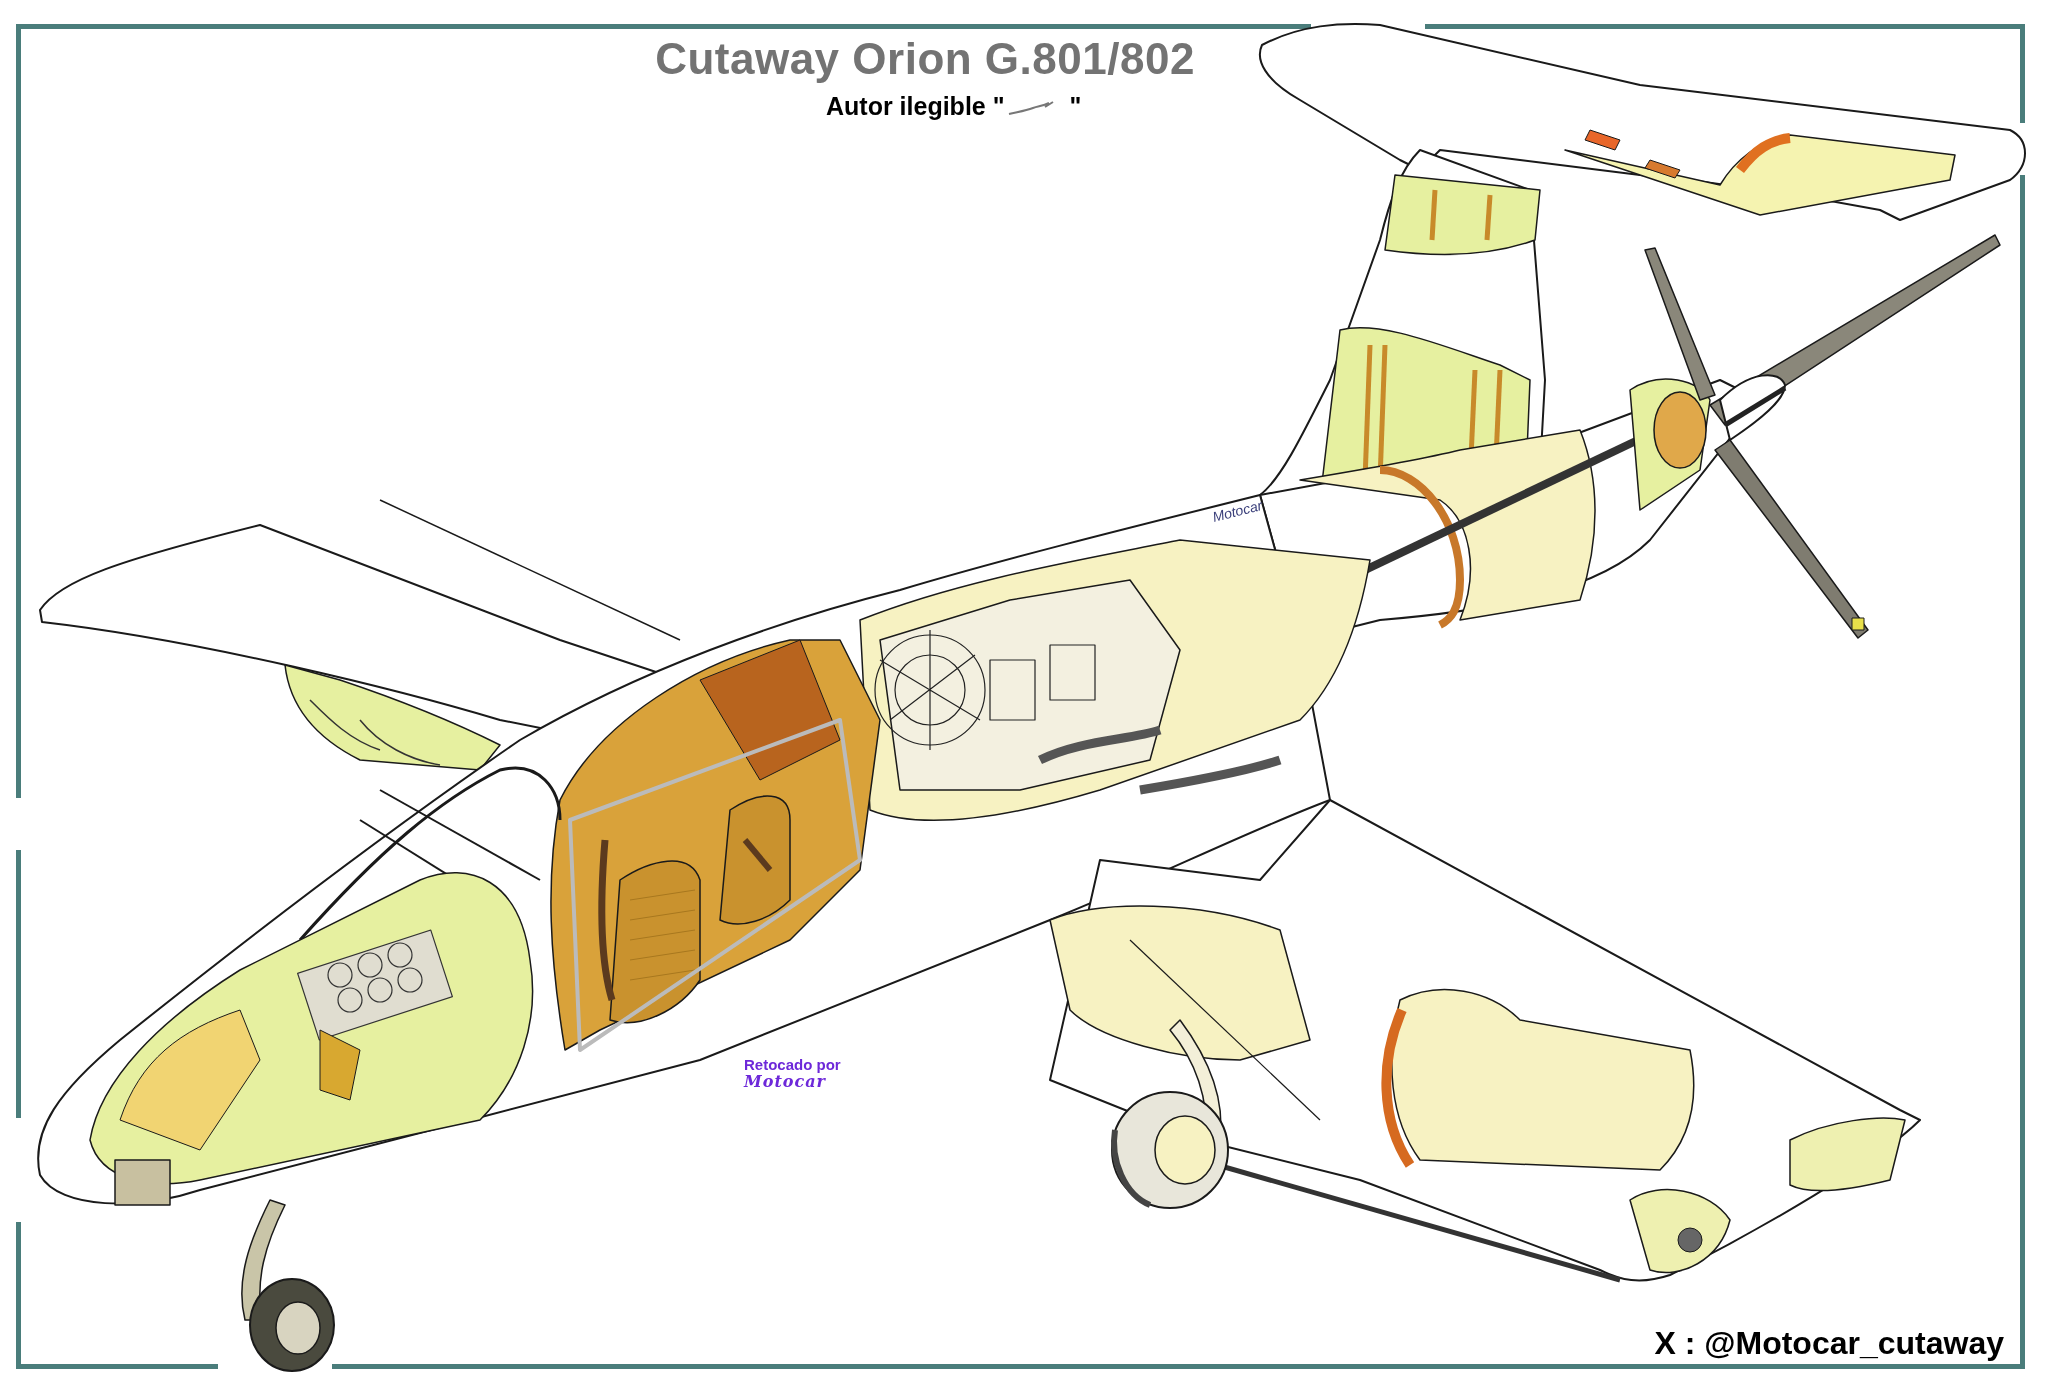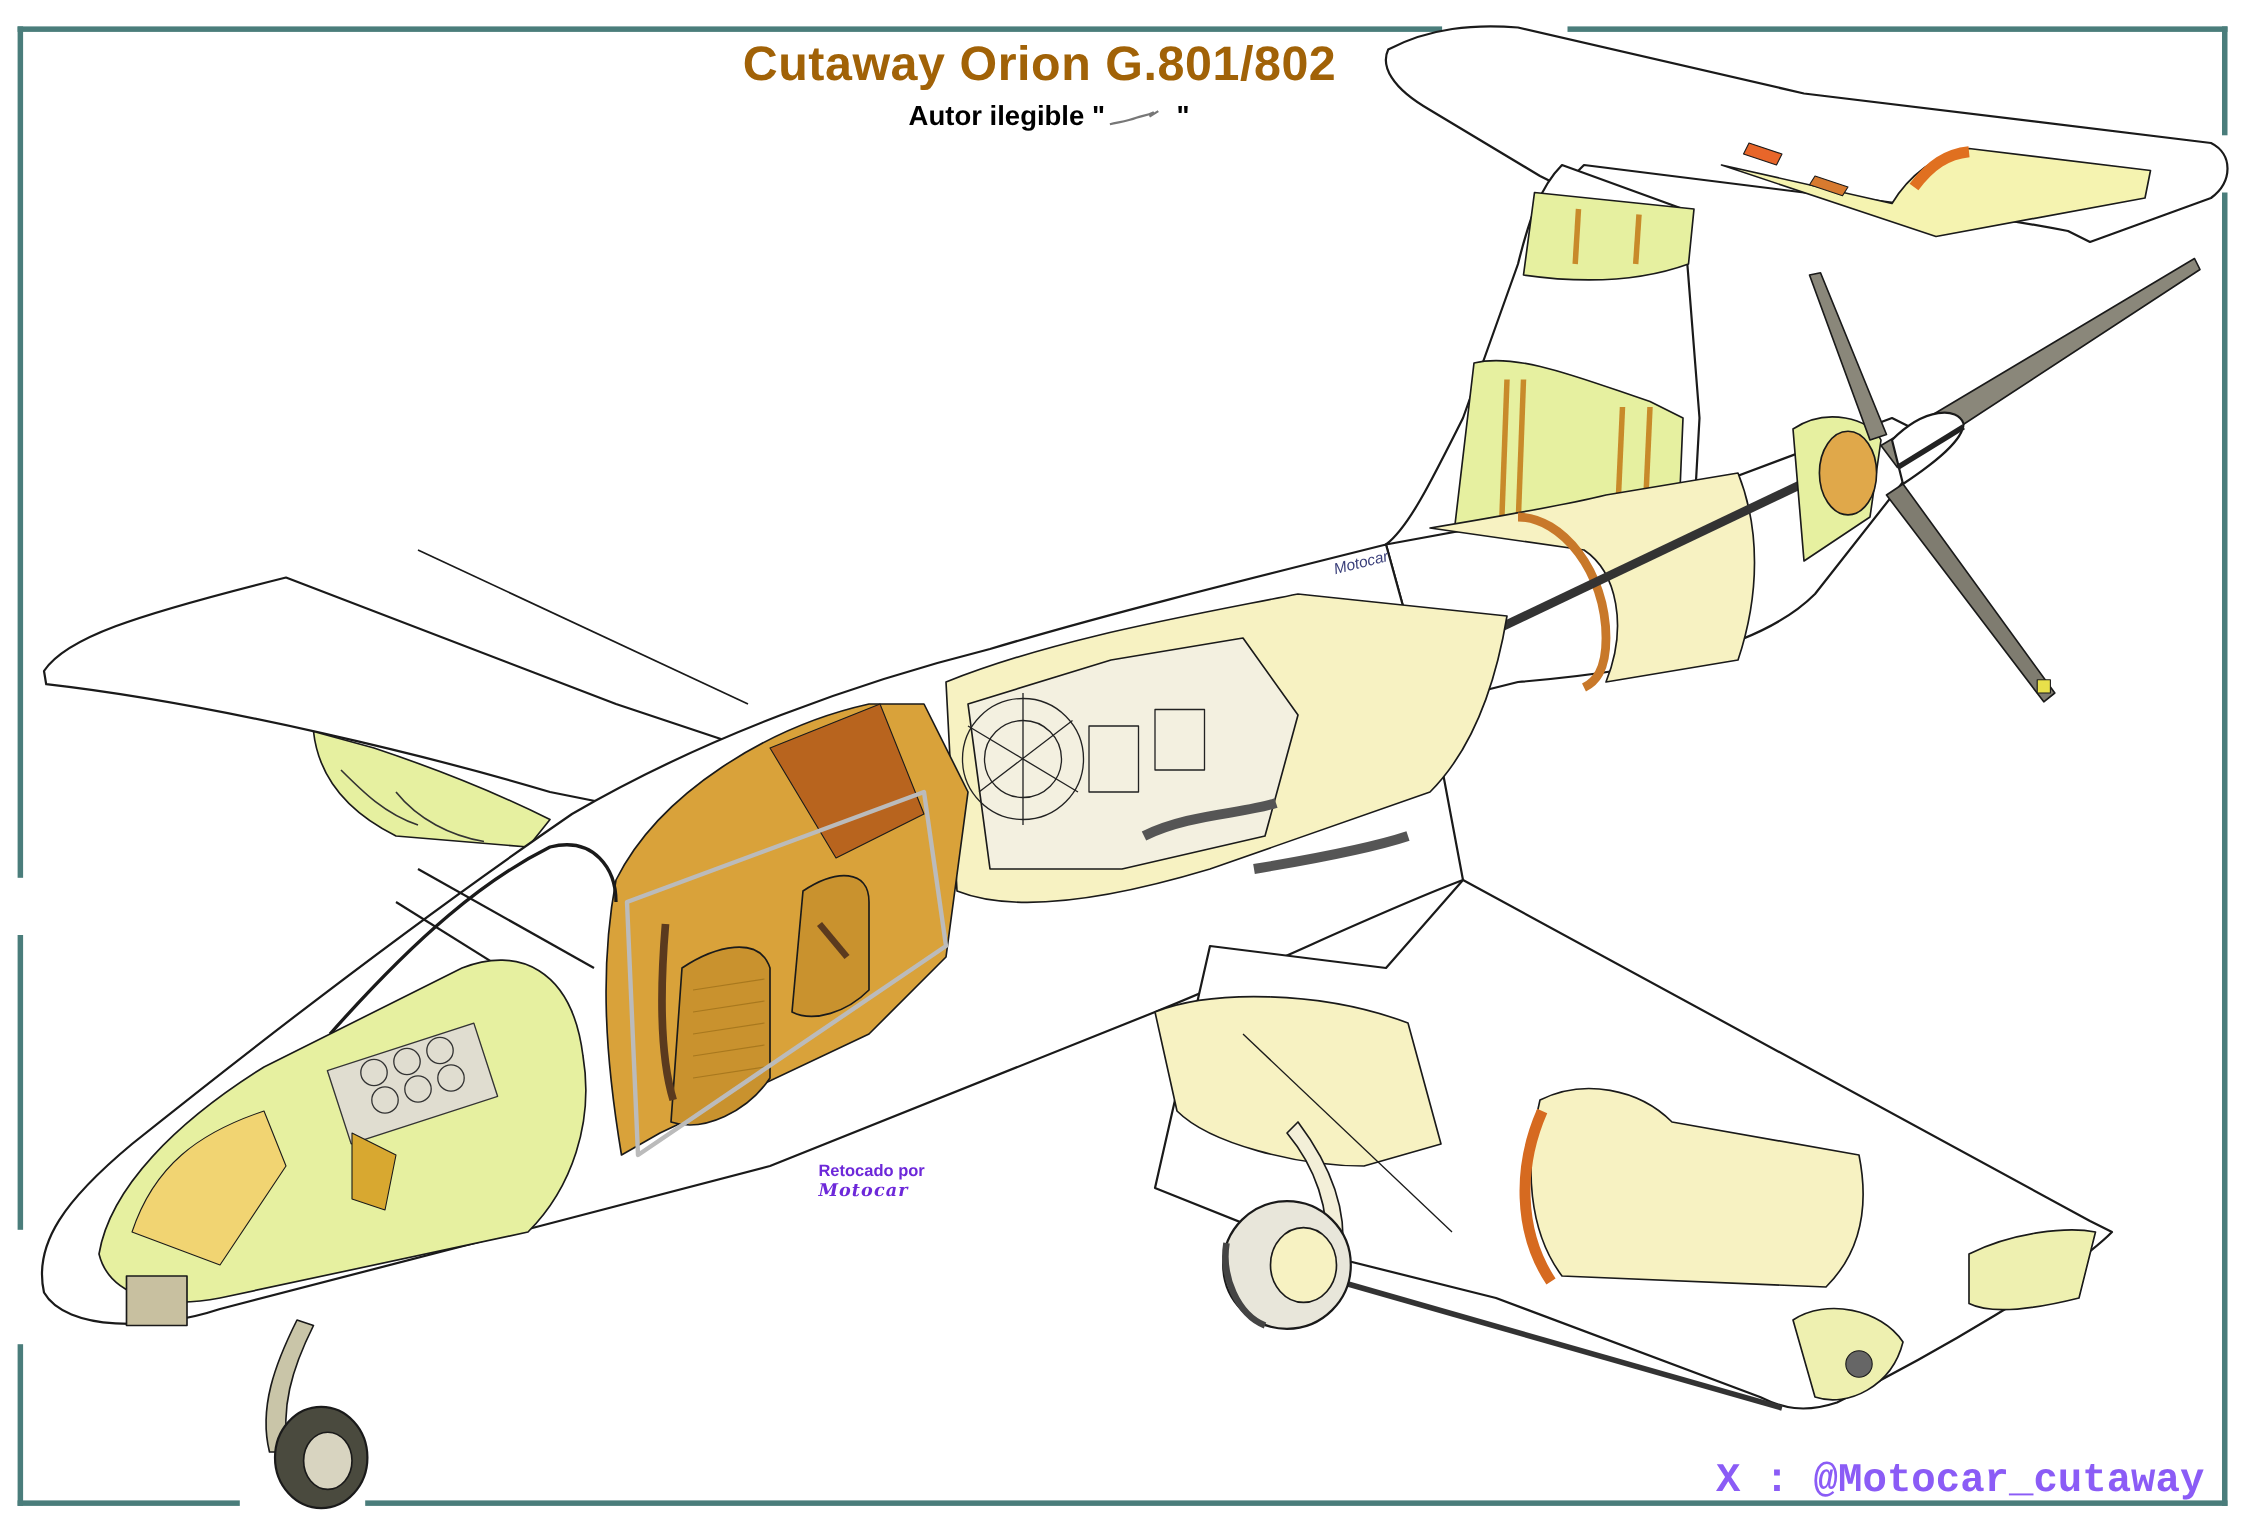--- a/index.html
+++ b/index.html
@@ -1,32 +1,32 @@
 <!DOCTYPE html>
 <html><head>
   <meta charset="utf-8">
   <style>
     html, body { margin: 0; padding: 0; background: #ffffff; }
     body { width: 2048px; height: 1392px; position: relative; overflow: hidden; }
     .frame-seg { position: absolute; background: #4a7d7b; }
     .title {
       position: absolute; left: 0; width: 1850px; top: 34px; text-align: center;
       font-family: "Liberation Sans", sans-serif; font-weight: bold; font-size: 44px;
-      color: #a16207; letter-spacing: 0.5px; z-index: 3; padding-left: 20px;
+      color: #737373; letter-spacing: 0.5px; z-index: 3;
     }
     .subtitle {
       position: absolute; left: 826px; top: 92px;
       font-family: "Liberation Sans", sans-serif; font-weight: bold; font-size: 25px;
       color: #000; z-index: 3;
     }
     .scribble { display: inline-block; width: 58px; height: 20px; vertical-align: middle; }
     .handle {
       position: absolute; right: 44px; top: 1325px;
-      font-family: Liberation Mono, monospace; font-weight: bold; font-size: 37px;
-      color: #8b5cf6; z-index: 3;
+      font-family: Liberation Sans, sans-serif; font-weight: bold; font-size: 32px;
+      color: #000000; z-index: 3;
     }
     .retocado {
       position: absolute; left: 744px; top: 1056px;
       font-family: "Liberation Sans", sans-serif; font-weight: bold; font-size: 15px;
       color: #6d28d9; line-height: 17px; z-index: 3;
     }
     .retocado .script {
       font-family: "DejaVu Serif", serif; font-style: italic; font-size: 16px; letter-spacing: 1px;
     }
     .motocar-mark {

